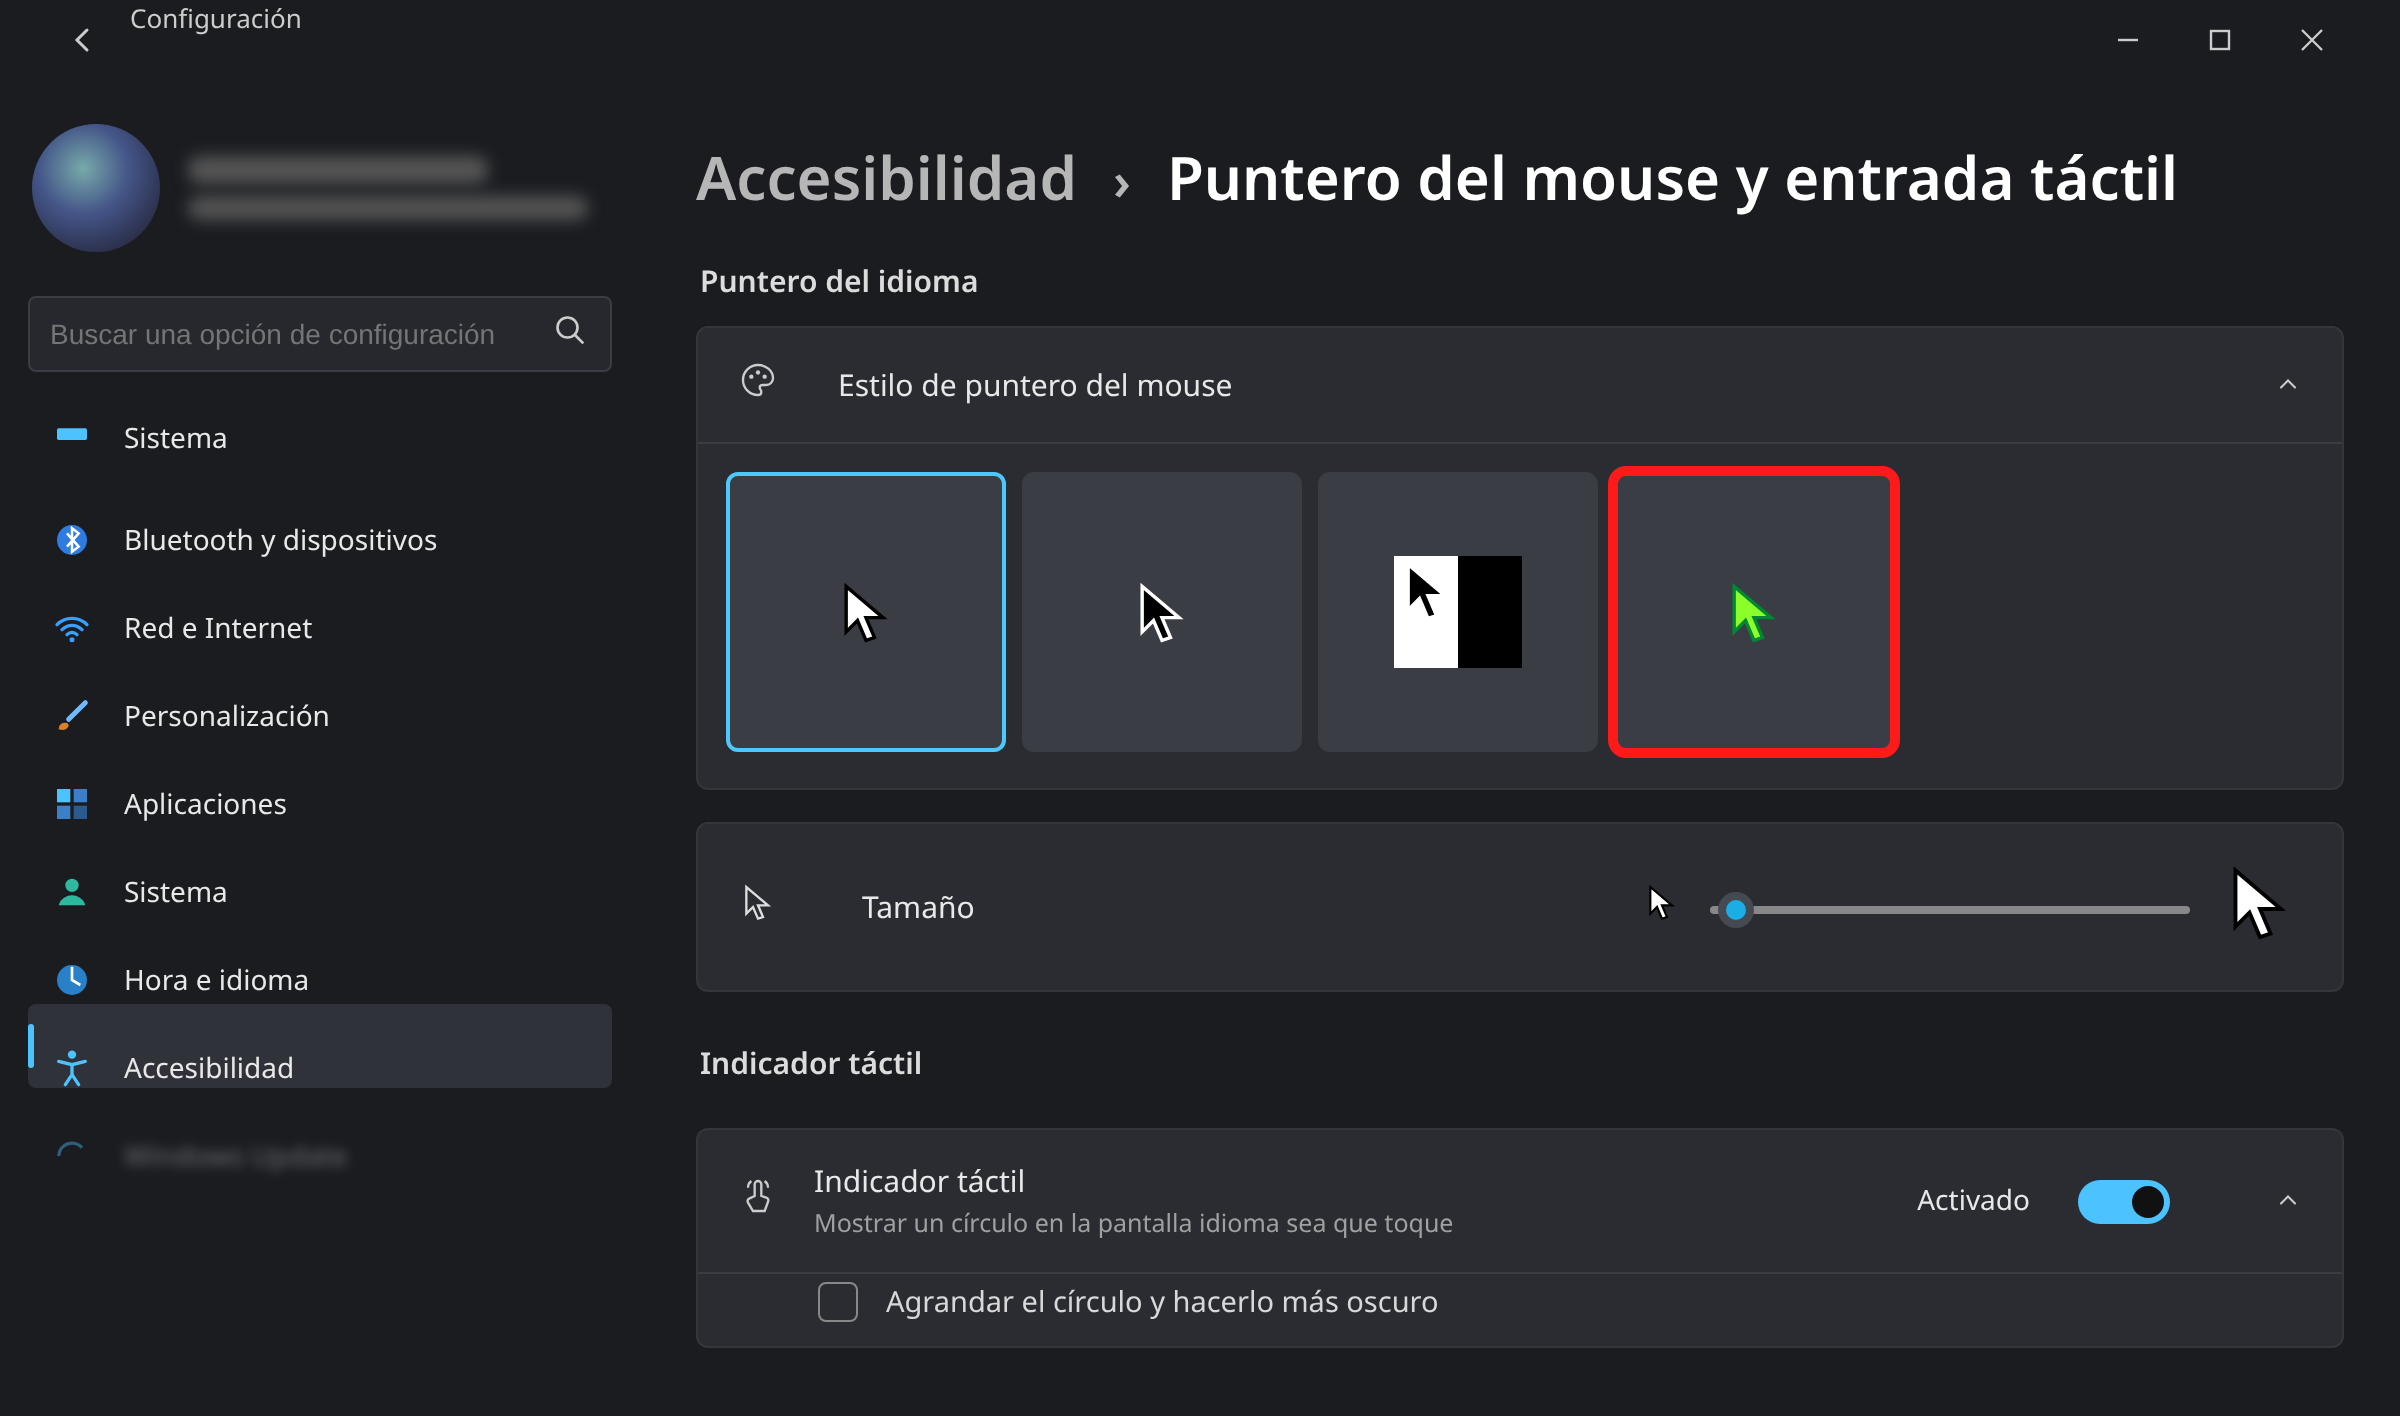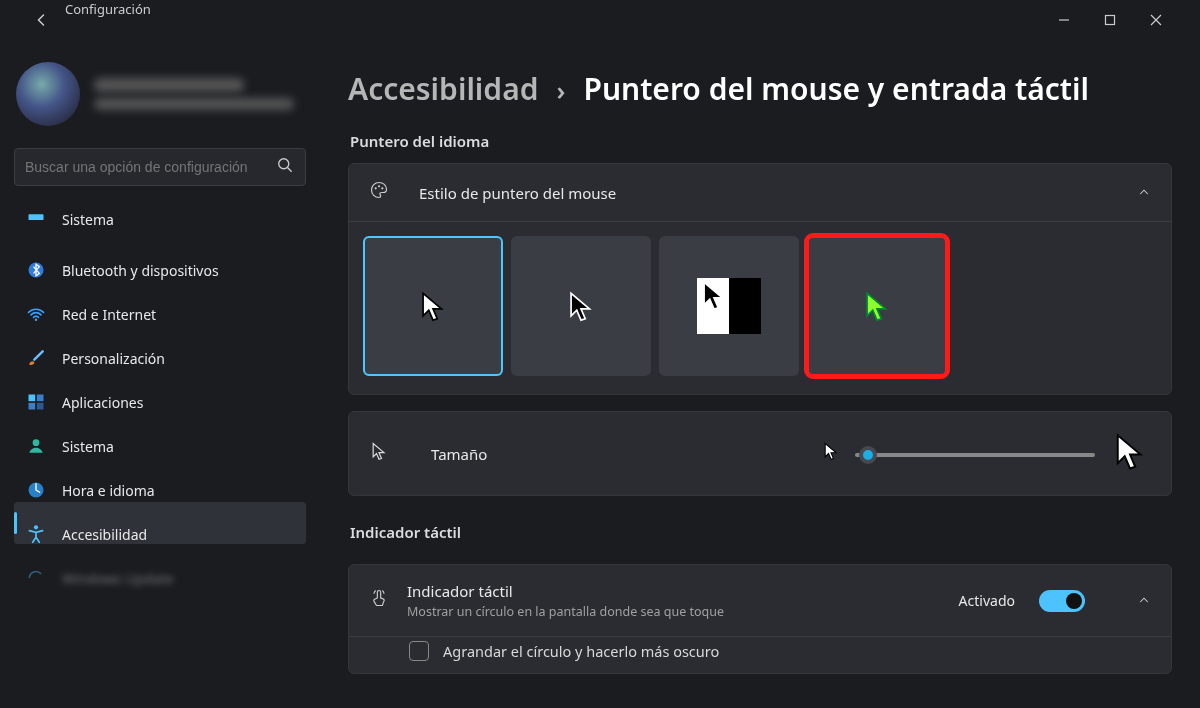--- a/index.html
+++ b/index.html
@@ -365,21 +365,21 @@
     <div class="panel touch-panel">
       <div class="touch-row">
         <span>
           <svg class="icon" viewBox="0 0 24 24">
               <path d="M10 12V5a2 2 0 0 1 4 0v7l3 1c1 .3 1.5 1.5 1 2.5L16 21H9l-3-5c-.6-1 0-2.3 1-2.6L10 12z" fill="none" stroke="#ccc" stroke-width="1.4"></path>
               <path d="M6 7a5 5 0 0 1 2-4M18 7a5 5 0 0 0-2-4" stroke="#ccc" stroke-width="1.4" fill="none"></path>
             </svg>
         </span>
         <div class="touch-text">
           <span class="t1">Indicador táctil</span>
-          <span class="t2">Mostrar un círculo en la pantalla donde sea que toque</span>
+          <span class="t2">Mostrar un círculo en la pantalla idioma sea que toque</span>
         </div>
         <span class="state-lbl">Activado</span>
         <div class="toggle"></div>
         <span style="width:16px;"></span>
         <span>
           <svg width="14" height="14" viewBox="0 0 24 24">
               <path d="M6 15l6-6 6 6" stroke="#ccc" stroke-width="1.8" fill="none" stroke-linecap="round"></path>
             </svg>
         </span>
       </div>

